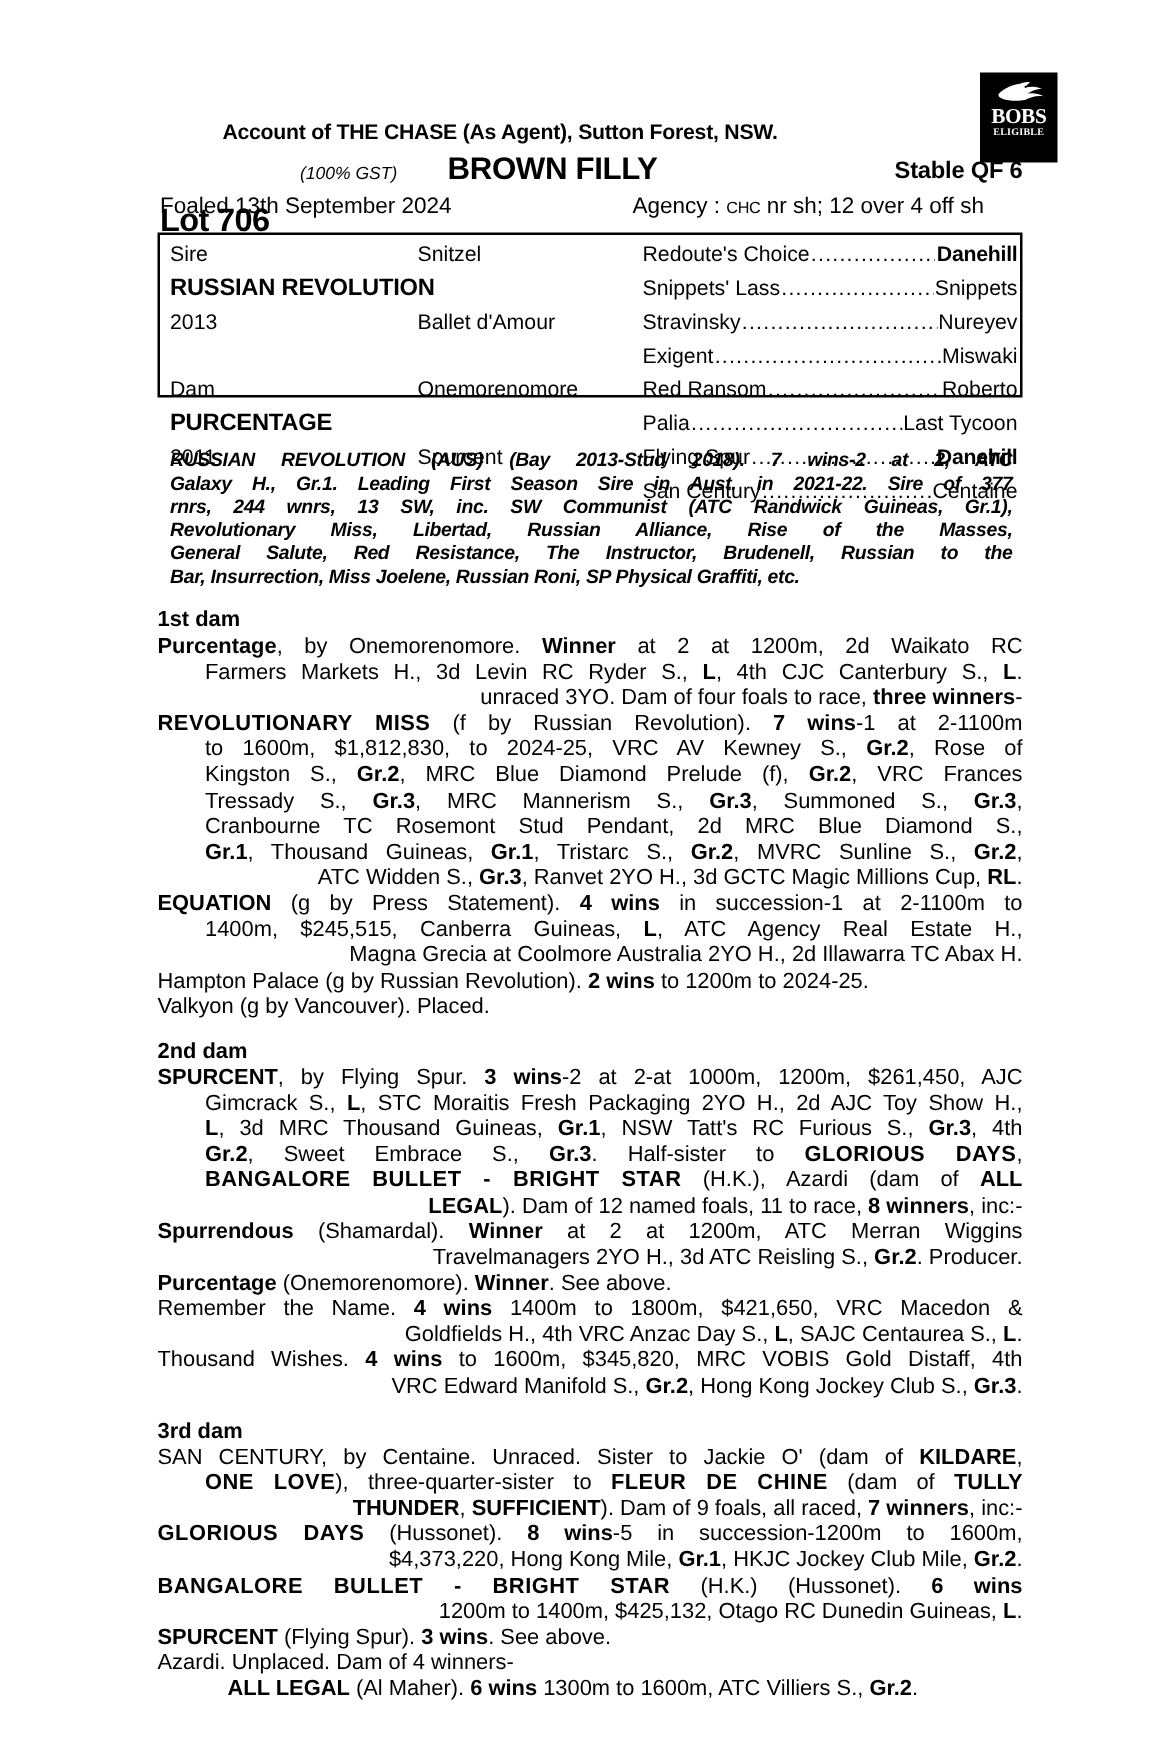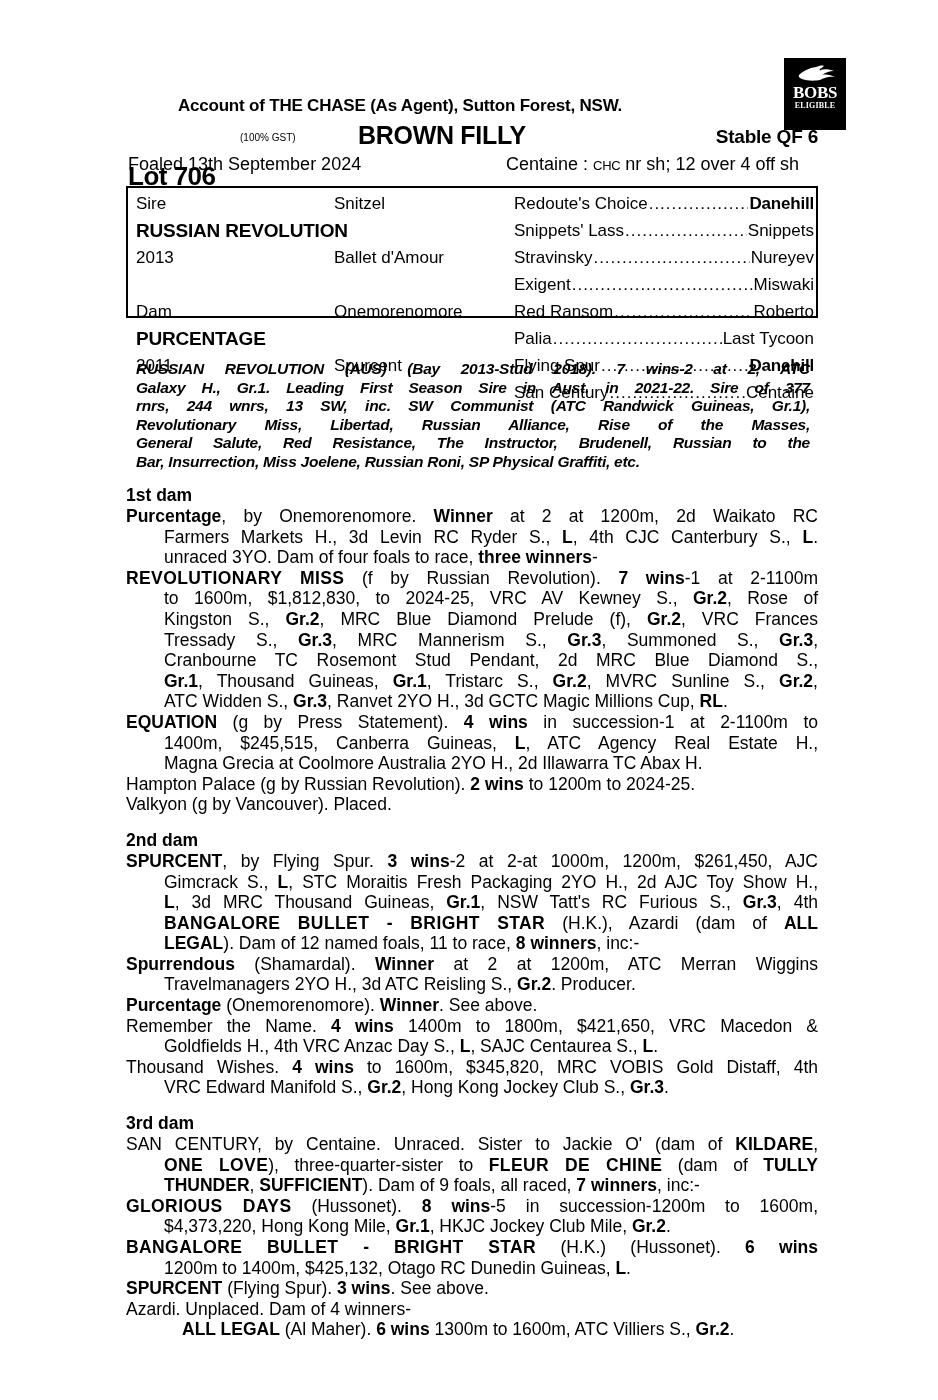--- a/index.html
+++ b/index.html
@@ -64,21 +64,21 @@
     height: 30px;
   }
   .lot-no {
     position: absolute; left: 0; top: 0;
     font-weight: bold; font-size: 26px; line-height: 30px;
     letter-spacing: -0.5px;
     margin-top: 41px;
   }
   .gst {
     position: absolute; left: 112px; top: 8px;
-    font-size: 10px; line-height: 20px;
+    font-size: 14px; line-height: 20px; font-style: italic;
   }
   .colour-sex {
     position: absolute; left: 230px; top: 0;
     font-weight: bold; font-size: 25px; line-height: 30px;
     letter-spacing: -0.3px;
   }
   .stable {
     position: absolute; right: 0; top: 4px;
     font-weight: bold; font-size: 19px; line-height: 26px;
     letter-spacing: -0.2px;
@@ -172,21 +172,21 @@
     display: block;
     white-space: nowrap;
     height: 20.6px;
     line-height: 20.6px;
   }
   .ln.just {
     white-space: normal;
     text-align: justify;
     text-align-last: justify;
   }
-  .ln.ind { padding-left: 38px; }
+  .ln.ind { padding-left: 38px; text-align: right; }
   .ln.ind2 { padding-left: 56px; }
   b, .b { font-weight: bold; }
   .sp-wide { letter-spacing: 0.4px; }
 </style>
 </head>
 <body>
 
 <div class="page">
 
   <div class="bobs-logo">
@@ -202,21 +202,21 @@
 
   <div class="title-row">
     <span class="lot-no">Lot 706</span>
     <span class="gst">(100% GST)</span>
     <span class="colour-sex">BROWN FILLY</span>
     <span class="stable">Stable QF 6</span>
   </div>
 
   <div class="sub-row">
     <span class="foaled">Foaled 13th September 2024</span>
-    <span class="branded"><span>Centaine :</span> <span class="brand-mark">CHC</span> <span>nr sh; 12 over 4 off sh</span></span>
+    <span class="branded"><span>Agency :</span> <span class="brand-mark">CHC</span> <span>nr sh; 12 over 4 off sh</span></span>
   </div>
 
   <div class="ped-box">
     <div class="ped-grid">
 
       <div class="ped-left-col">
         <div class="ped-line">Sire</div>
         <div class="ped-line big">RUSSIAN REVOLUTION</div>
         <div class="ped-line">2013</div>
         <div class="ped-line spacer">&nbsp;</div>
@@ -323,20 +323,21 @@
     <div class="entry">
       <span class="ln">Valkyon (g by Vancouver). Placed.</span>
     </div>
 
     <div class="dam-head gap">2nd dam</div>
 
     <div class="entry">
       <span class="ln just"><b>SPURCENT</b>, by Flying Spur. <b>3 wins</b>-2 at 2-at 1000m, 1200m, $261,450, AJC</span>
       <span class="ln ind just">Gimcrack S., <b>L</b>, STC Moraitis Fresh Packaging 2YO H., 2d AJC Toy Show H.,</span>
       <span class="ln ind just"><b>L</b>, 3d MRC Thousand Guineas, <b>Gr.1</b>, NSW Tatt's RC Furious S., <b>Gr.3</b>, 4th</span>
+      <span class="ln ind just"><b>Gr.2</b>, Sweet Embrace S., <b>Gr.3</b>. Half-sister to <b class="sp-wide">GLORIOUS DAYS</b>,</span>
       <span class="ln ind just"><b class="sp-wide">BANGALORE BULLET - BRIGHT STAR</b> (H.K.), Azardi (dam of <b>ALL</b></span>
       <span class="ln ind"><b>LEGAL</b>). Dam of 12 named foals, 11 to race, <b>8 winners</b>, inc:-</span>
     </div>
 
     <div class="entry">
       <span class="ln just"><b>Spurrendous</b> (Shamardal). <b>Winner</b> at 2 at 1200m, ATC Merran Wiggins</span>
       <span class="ln ind">Travelmanagers 2YO H., 3d ATC Reisling S., <b>Gr.2</b>. Producer.</span>
     </div>
 
     <div class="entry">

